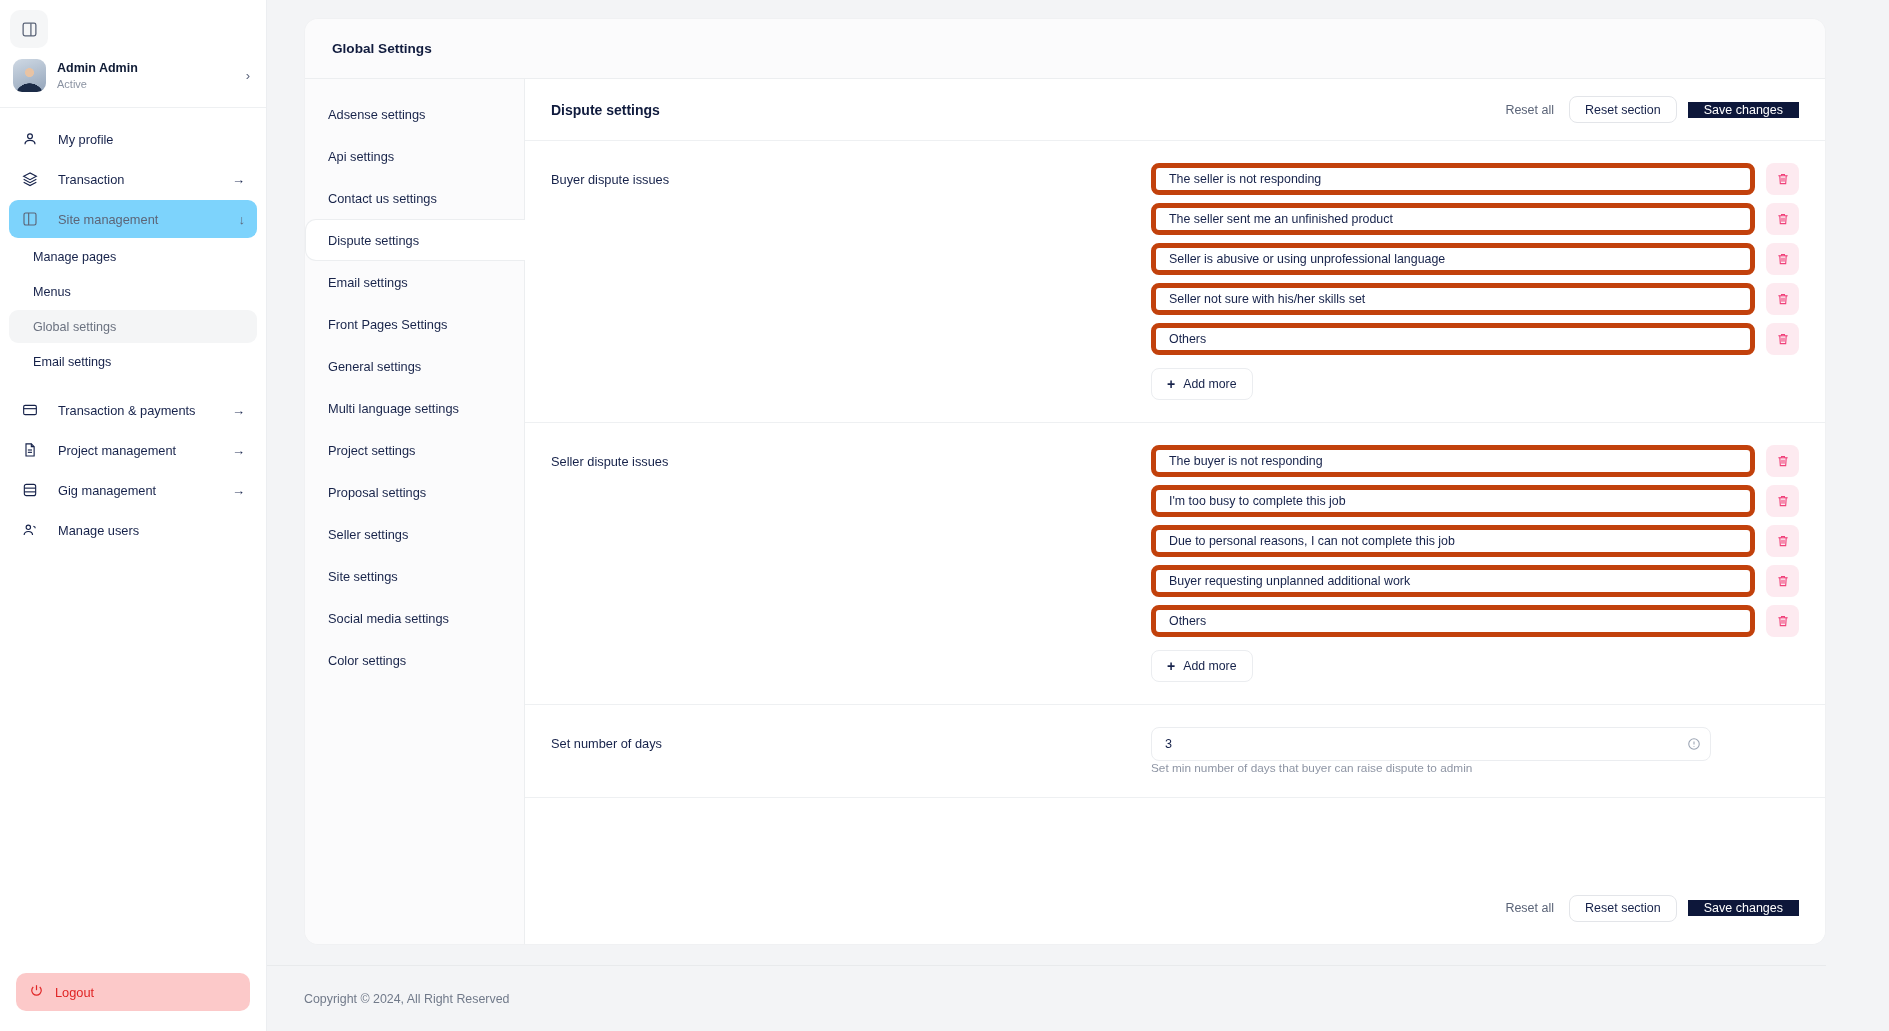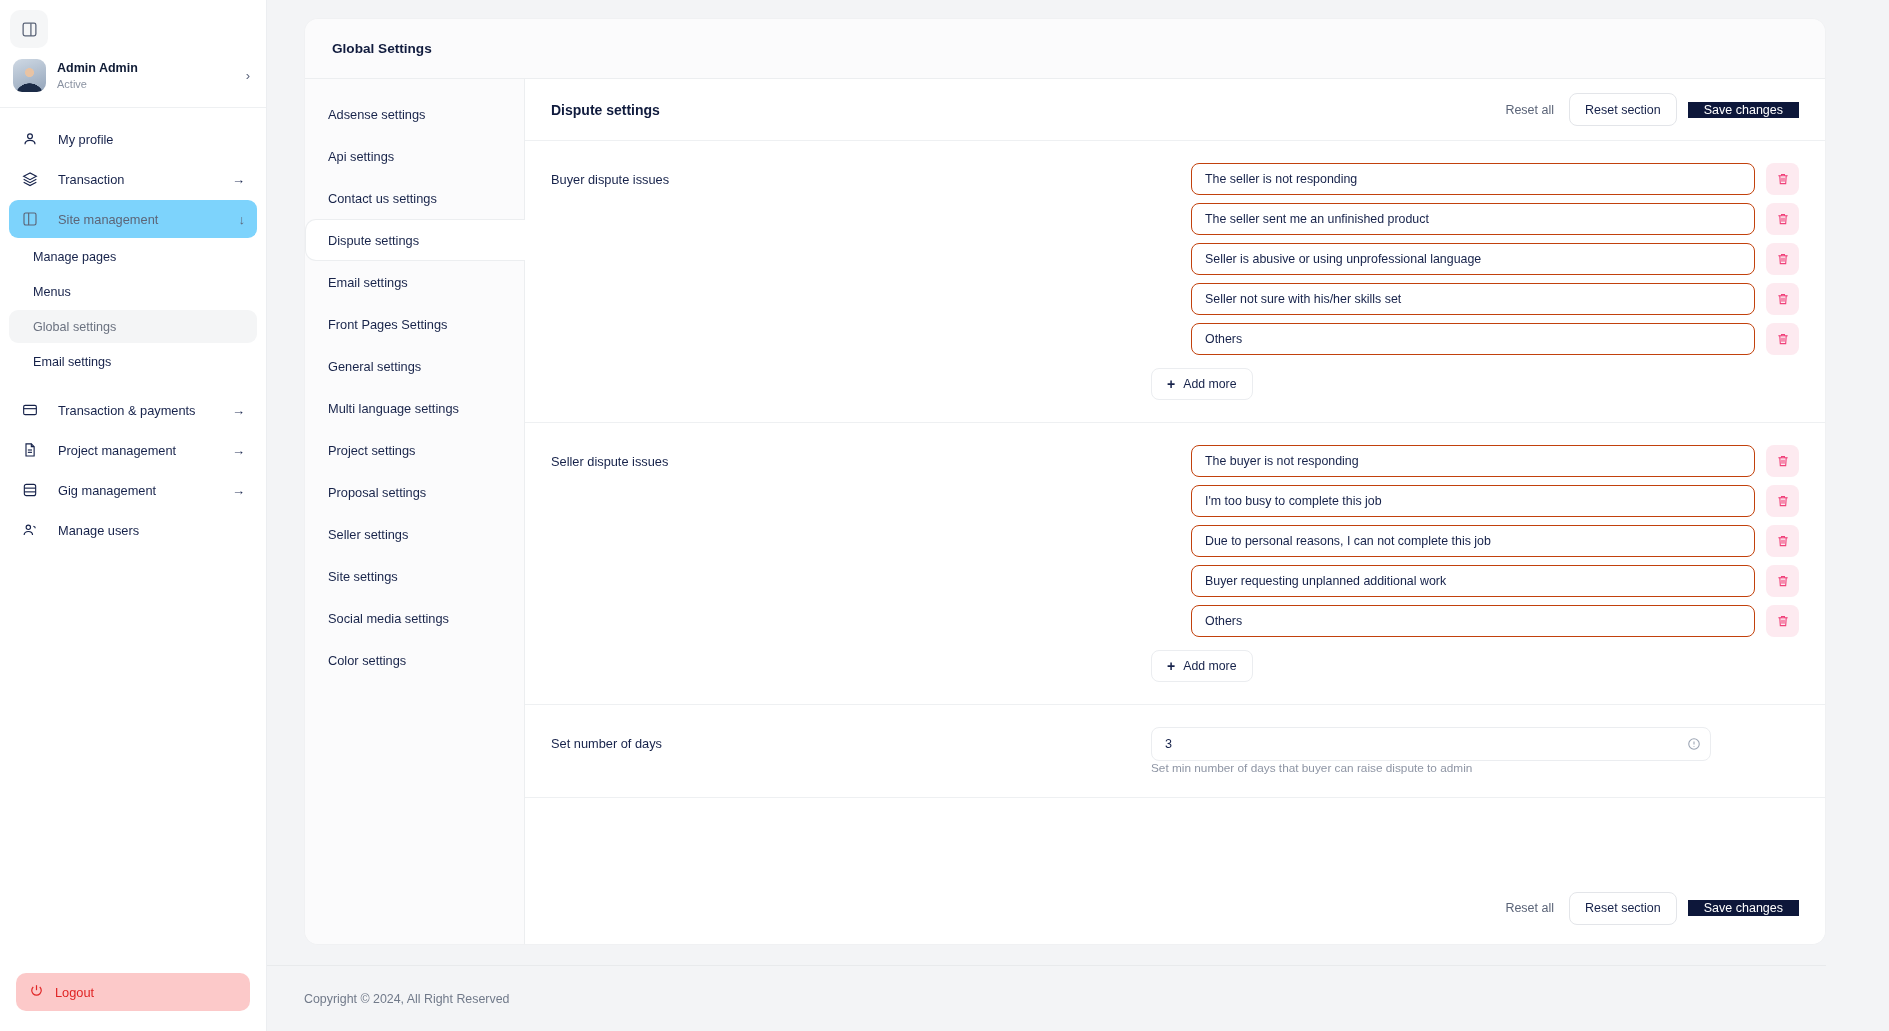--- a/index.html
+++ b/index.html
@@ -124,41 +124,41 @@
   }
   .panel-title { font-size: 14px; font-weight: 700; color: #101b3d; flex: 1; }
   .btn-row { display: flex; align-items: center; gap: 11px; }
   .btn-link {
     font-size: 12.5px; color: #5b6478; cursor: pointer; padding: 0 4px;
     background: none; border: none; font-family: inherit;
   }
   .btn-outline {
     font-size: 12.5px; color: #16224a; background: #fff;
     border: 1px solid #e3e5e9; border-radius: 8px;
-    height: 33px; padding: 0 15px; cursor: pointer; font-family: inherit;
+    height: 27px; padding: 0 15px; cursor: pointer; font-family: inherit;
   }
   .btn-primary {
     font-size: 12.5px; color: #fff; background: #0d173a;
     border: none; border-radius: 0;
     height: 16px; padding: 0 16px; cursor: pointer; font-family: inherit;
     font-weight: 400;
   }
 
   .panel-scroll { flex: 1; overflow: hidden; }
 
   .field-row { display: flex; padding: 22px 26px 22px 26px; border-bottom: 1px solid #eef0f2; }
   .field-label { width: 600px; flex: 0 0 600px; font-size: 12.8px; color: #16224a; padding-top: 9px; }
   .field-ctrl { flex: 1; min-width: 0; }
 
   .input-line { display: flex; align-items: center; gap: 11px; margin-bottom: 8px; }
   .txt-input {
     flex: 1; height: 32px; border-radius: 8px;
-    border: 1px solid #c2410c; background: #fff;
+    border: 5px solid #c2410c; background: #fff;
     padding: 0 13px; font-size: 12.4px; color: #16224a;
-    font-family: inherit; outline: none; margin-left: 40px;
+    font-family: inherit; outline: none;
   }
   .del-btn {
     width: 33px; height: 32px; flex: 0 0 33px;
     background: #fdeaf0; border: none; border-radius: 8px;
     display: flex; align-items: center; justify-content: center; cursor: pointer;
   }
   .add-more {
     margin-top: 5px; height: 32px; border-radius: 8px;
     border: 1px solid #ebedf0; background: #fff;
     display: inline-flex; align-items: center; gap: 8px;

